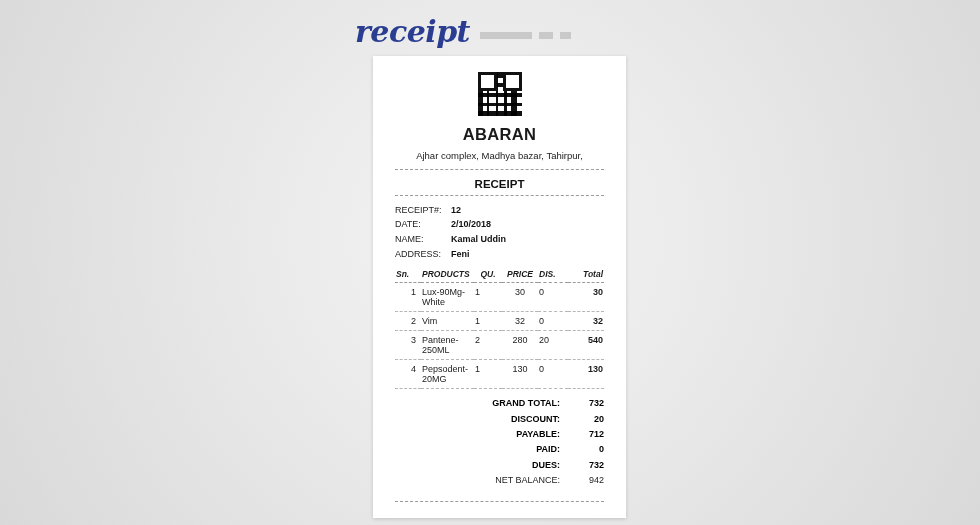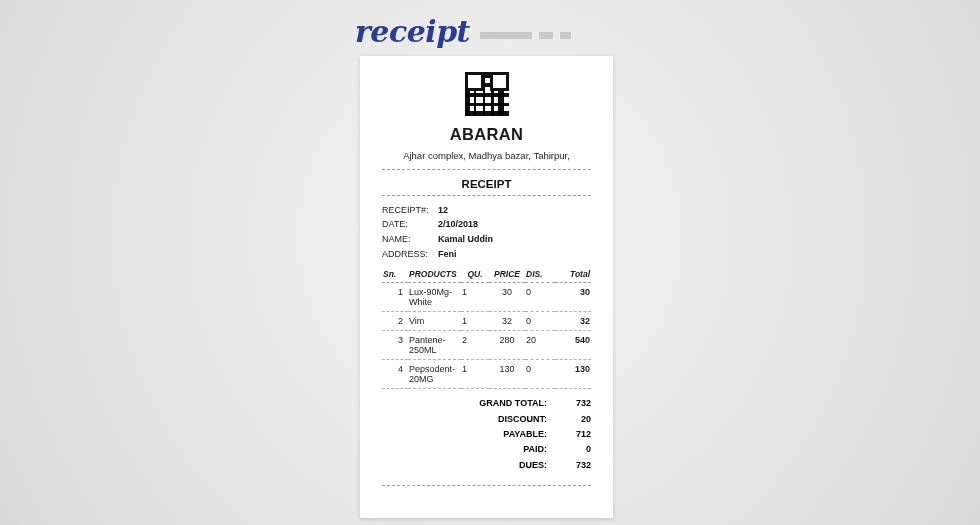--- a/index.html
+++ b/index.html
@@ -54,21 +54,21 @@
   }
   .dash-short {
     width: 11px;
     height: 7px;
     background: #c9c9c9;
   }
 
   
   .paper {
     position: absolute;
-    left: 360px;
+    left: 373px;
     top: 56px;
     width: 253px;
     height: 462px;
     background: #ffffff;
     box-shadow: 0 1px 4px rgba(0,0,0,0.16);
     padding: 0;
     box-sizing: border-box;
   }
   .paper-inner {
     padding: 12px 22px 10px 22px;
@@ -327,20 +327,24 @@
           <span class="tot-val">712</span>
         </div>
         <div class="tot-row strong">
           <span class="tot-label">PAID:</span>
           <span class="tot-val">0</span>
         </div>
         <div class="tot-row strong">
           <span class="tot-label">DUES:</span>
           <span class="tot-val">732</span>
         </div>
+        <div class="tot-row">
+          <span class="tot-label">NET BALANCE:</span>
+          <span class="tot-val">942</span>
+        </div>
       </div>
 
       <div class="barcode-block">
         
         
       </div>
 
     </div>
   </div>
 

